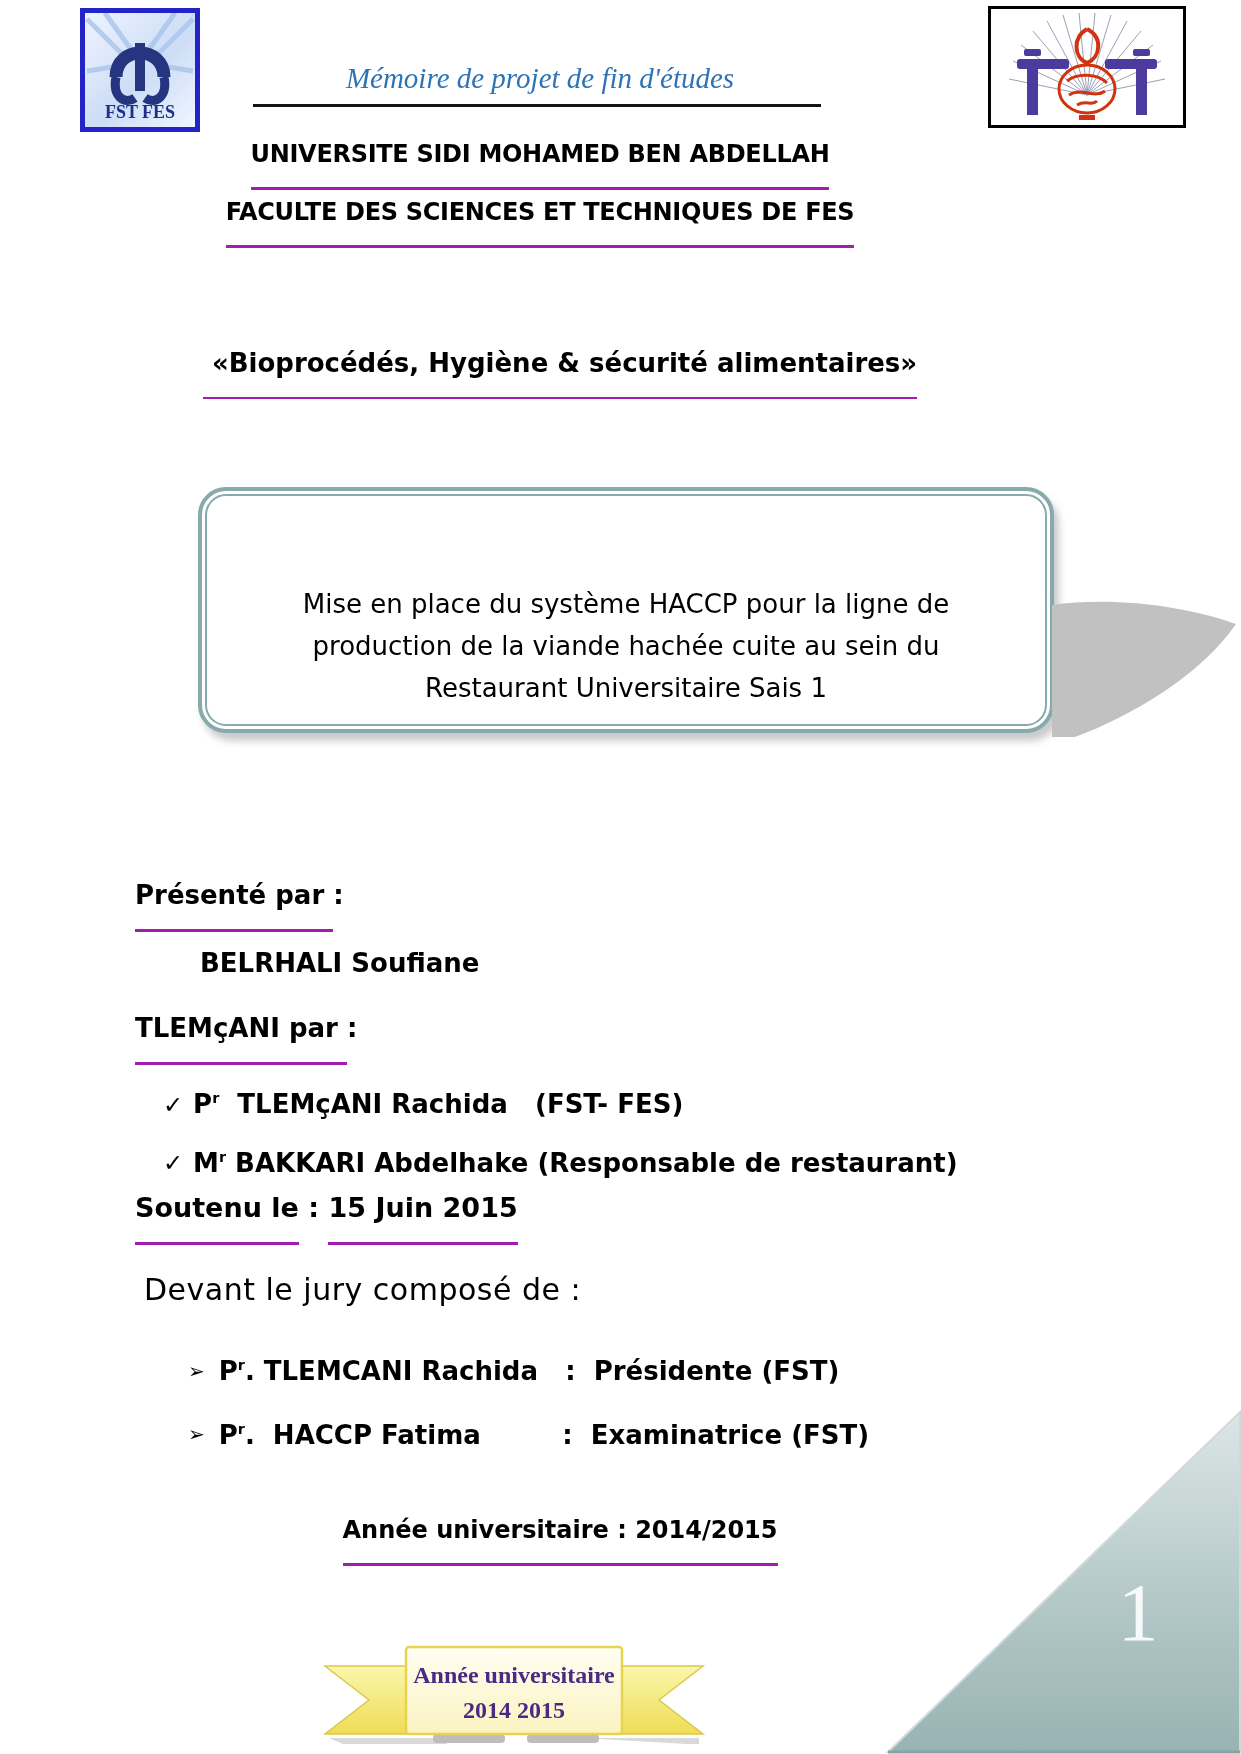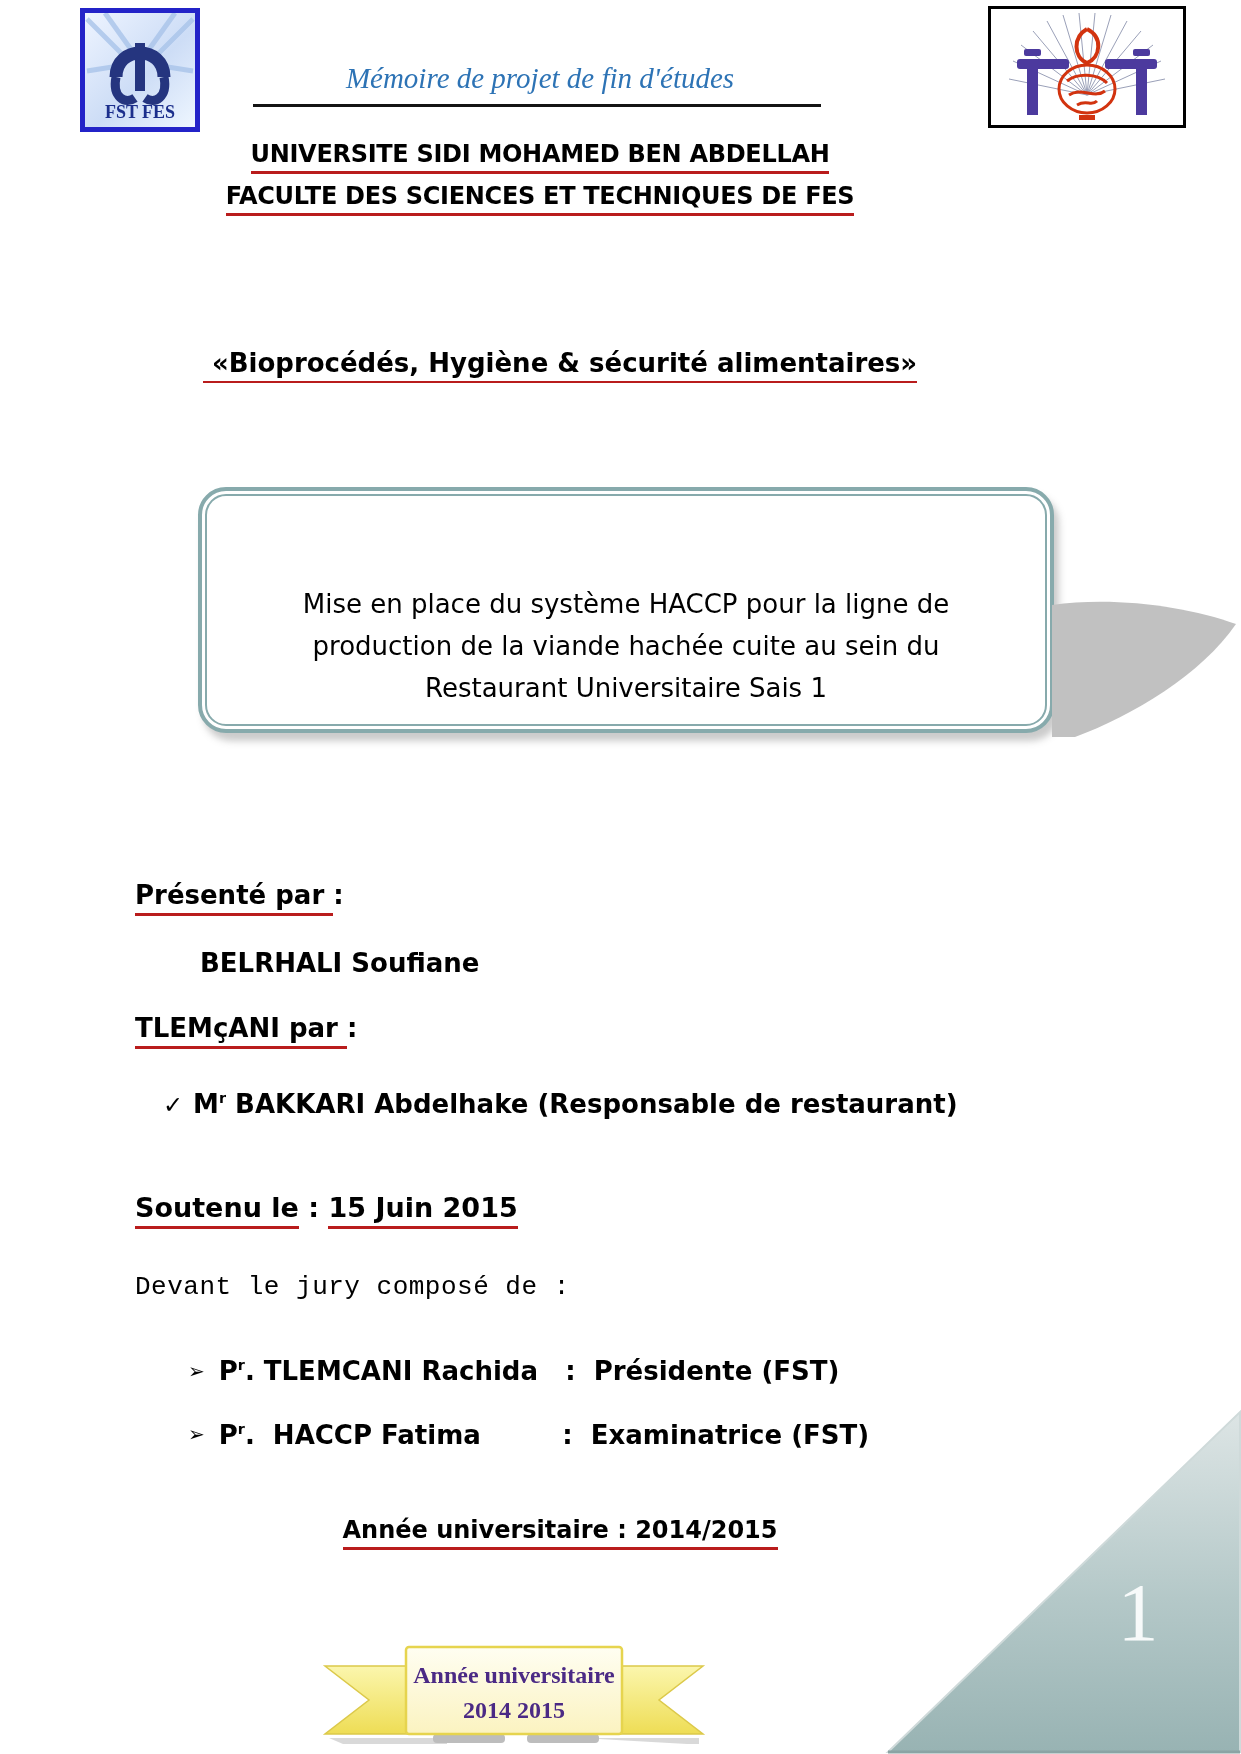--- a/index.html
+++ b/index.html
@@ -3,21 +3,21 @@
 <meta charset="utf-8">
 <style>
   html,body{margin:0;padding:0;background:#e8e8e8;}
   .page{
     position:relative;width:1241px;height:1754px;margin:0 auto;
     background:#ffffff;overflow:hidden;
     font-family:"DejaVu Sans", sans-serif;color:#000;
   }
   .abs{position:absolute;}
   .pre{white-space:pre;}
-  .ul{border-bottom:3px solid #b91c1c;padding-bottom:3px;display:inline-block;white-space:pre;}
+  .ul{border-bottom:3px solid #a21caf;padding-bottom:19px;display:inline-block;white-space:pre;}
 
   
   .fst-logo{left:80px;top:8px;width:120px;height:124px;border:5px solid #2323c8;background:linear-gradient(135deg,#eef4ff 0%,#cdddf6 55%,#eef6ff 100%);box-sizing:border-box;}
   .memoire{left:250px;top:62px;width:580px;text-align:center;
     font-family:"Liberation Serif", serif;font-style:italic;font-size:29px;color:#2d73b5;}
   .header-rule{left:253px;top:104px;width:568px;height:3px;background:#141414;}
   .seal-logo{left:988px;top:6px;width:198px;height:122px;border:3px solid #000;background:#fff;box-sizing:border-box;}
   .univ-block{left:120px;top:140px;width:840px;text-align:center;font-weight:bold;font-size:24px;letter-spacing:-0.3px;}
   .univ-block .row{margin-bottom:8px;}
 
@@ -36,21 +36,21 @@
   .swoosh{left:1052px;top:598px;width:190px;height:145px;}
 
   
   .label-line{left:135px;font-weight:bold;font-size:26px;}
   .author{left:200px;top:948px;font-weight:bold;font-size:26px;}
   .checklist{left:163px;top:1072px;font-weight:bold;font-size:26px;line-height:52px;}
   .check{font-weight:normal;font-size:24px;margin-right:10px;}
   sup{font-size:0.55em;}
 
   .soutenu{left:135px;top:1192px;font-weight:bold;font-size:27px;}
-  .jury-intro{left:135px;top:1272px;font-size:26px;font-weight:normal;letter-spacing:0.5px;font-family:Liberation Mono, monospace;}
+  .jury-intro{left:144px;top:1272px;font-size:30px;font-weight:normal;letter-spacing:0.5px;}
   .jury-list{left:188px;top:1336px;font-weight:bold;font-size:26px;line-height:58px;}
   .bullet{font-size:20px;margin-right:14px;vertical-align:2px;font-weight:normal;}
 
   .year-line{left:320px;top:1516px;width:480px;text-align:center;font-weight:bold;font-size:24px;}
 
   
   .ribbon{left:283px;top:1640px;width:462px;height:112px;}
   .triangle{left:878px;top:1403px;width:363px;height:351px;}
   .page-num{left:1088px;top:1566px;width:100px;text-align:center;
     font-family:"Liberation Serif", serif;font-size:82px;color:#f7fafa;}
@@ -142,20 +142,21 @@
 
   <div class="abs label-line" style="top:880px;">
     <span class="ul">Présenté par </span><span>:</span>
   </div>
   <div class="abs author">BELRHALI Soufiane</div>
 
   <div class="abs label-line" style="top:1013px;">
     <span class="ul">TLEMçANI par </span><span>:</span>
   </div>
   <div class="abs checklist">
+    <div><span class="check">✓</span><span>P</span><sup>r</sup><span class="pre">  TLEMçANI Rachida   (FST- FES)</span></div>
     <div><span class="check">✓</span><span>M</span><sup>r</sup><span class="pre"> BAKKARI Abdelhake (Responsable de restaurant)</span></div>
   </div>
 
   <div class="abs soutenu">
     <span class="ul">Soutenu le</span><span class="pre"> : </span><span class="ul">15 Juin 2015</span>
   </div>
 
   <div class="abs jury-intro">Devant le jury composé de :</div>
   <div class="abs jury-list">
     <div><span class="bullet">➢</span><span>P</span><sup>r</sup><span class="pre">. TLEMCANI Rachida   :  Présidente (FST)</span></div>

